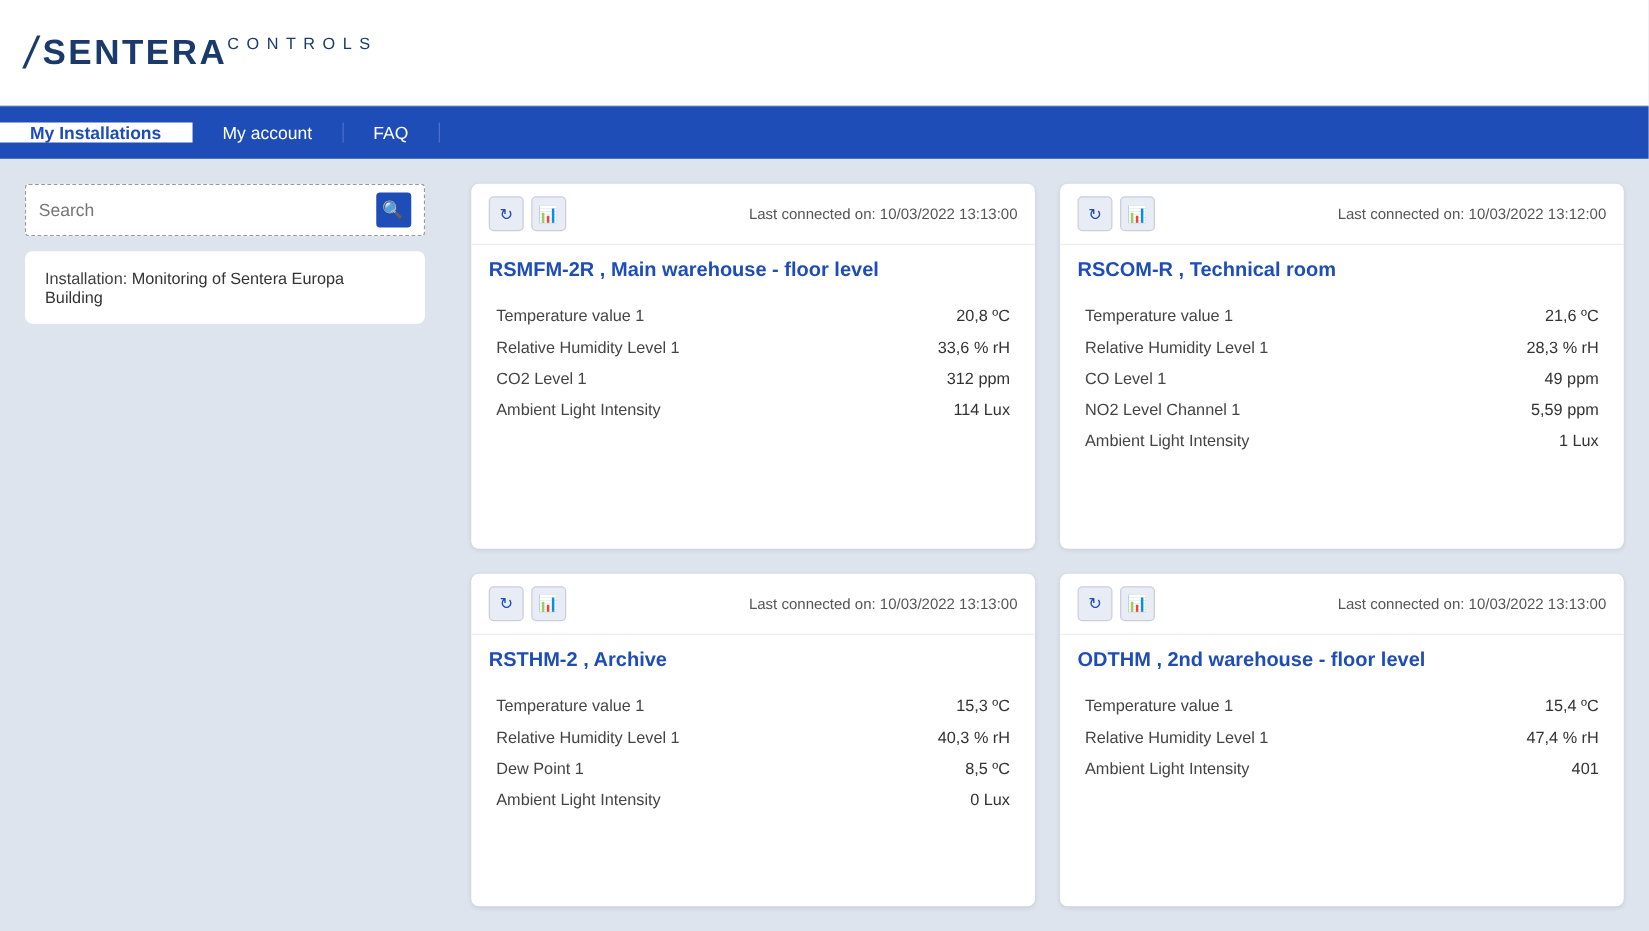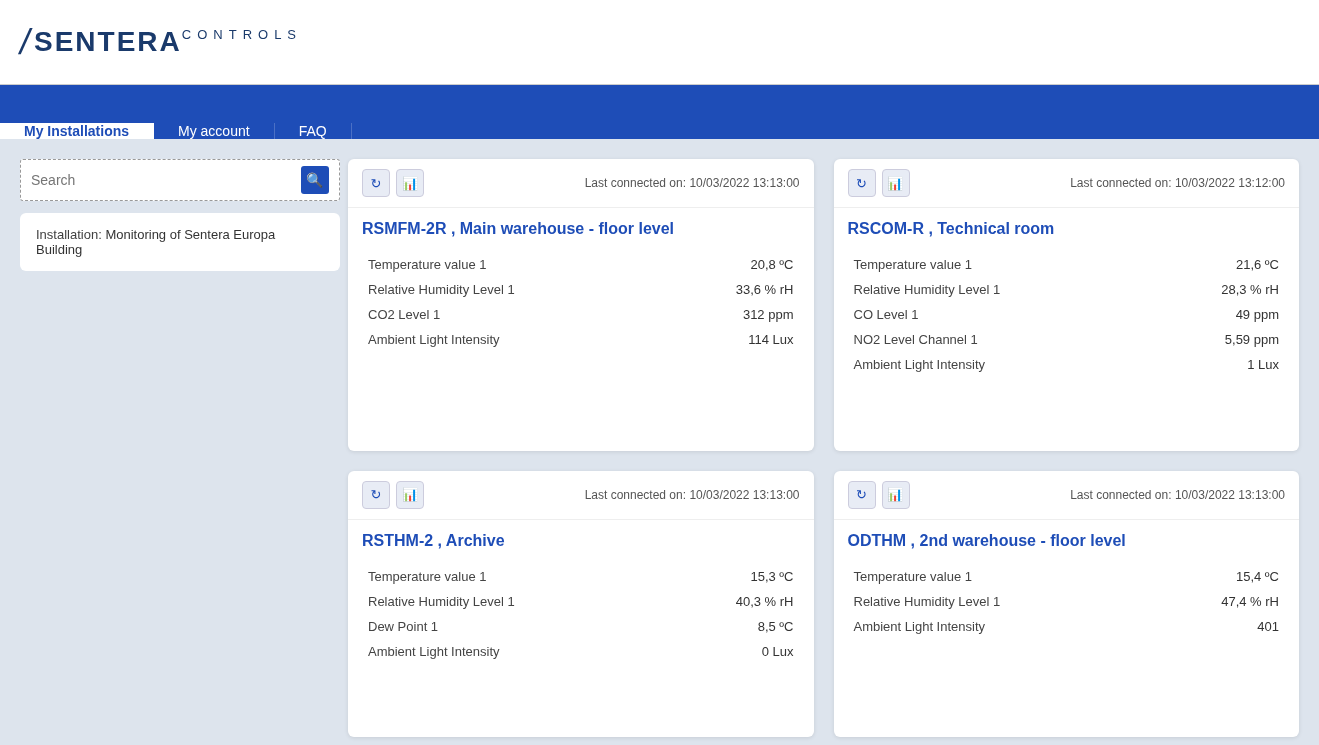--- a/index.html
+++ b/index.html
@@ -40,22 +40,22 @@
       margin-right: 4px;
       font-weight: 100;
       transform: skewX(-10deg);
       display: inline-block;
     }
 
     
     .nav {
       background: #1e4db7;
       display: flex;
-      align-items: flex-end;
-      height: 54px;
+      align-items: center;
+      height: 42px;
     }
     .nav-item {
       color: #fff;
       padding: 0 24px;
       display: flex;
       align-items: center;
       font-size: 14px;
       cursor: pointer;
       text-decoration: none;
       border-right: 1px solid rgba(255,255,255,0.2);
@@ -63,21 +63,21 @@
     .nav-item.active {
       background: #fff;
       color: #1e4db7;
       font-weight: bold;
     }
 
     
     .main-layout {
       display: flex;
       padding: 20px;
-      gap: 8px;
+      gap: 37px;
       min-height: calc(745px - 127px);
     }
 
     
     .sidebar {
       width: 320px;
       flex-shrink: 0;
     }
     .search-box {
       display: flex;

